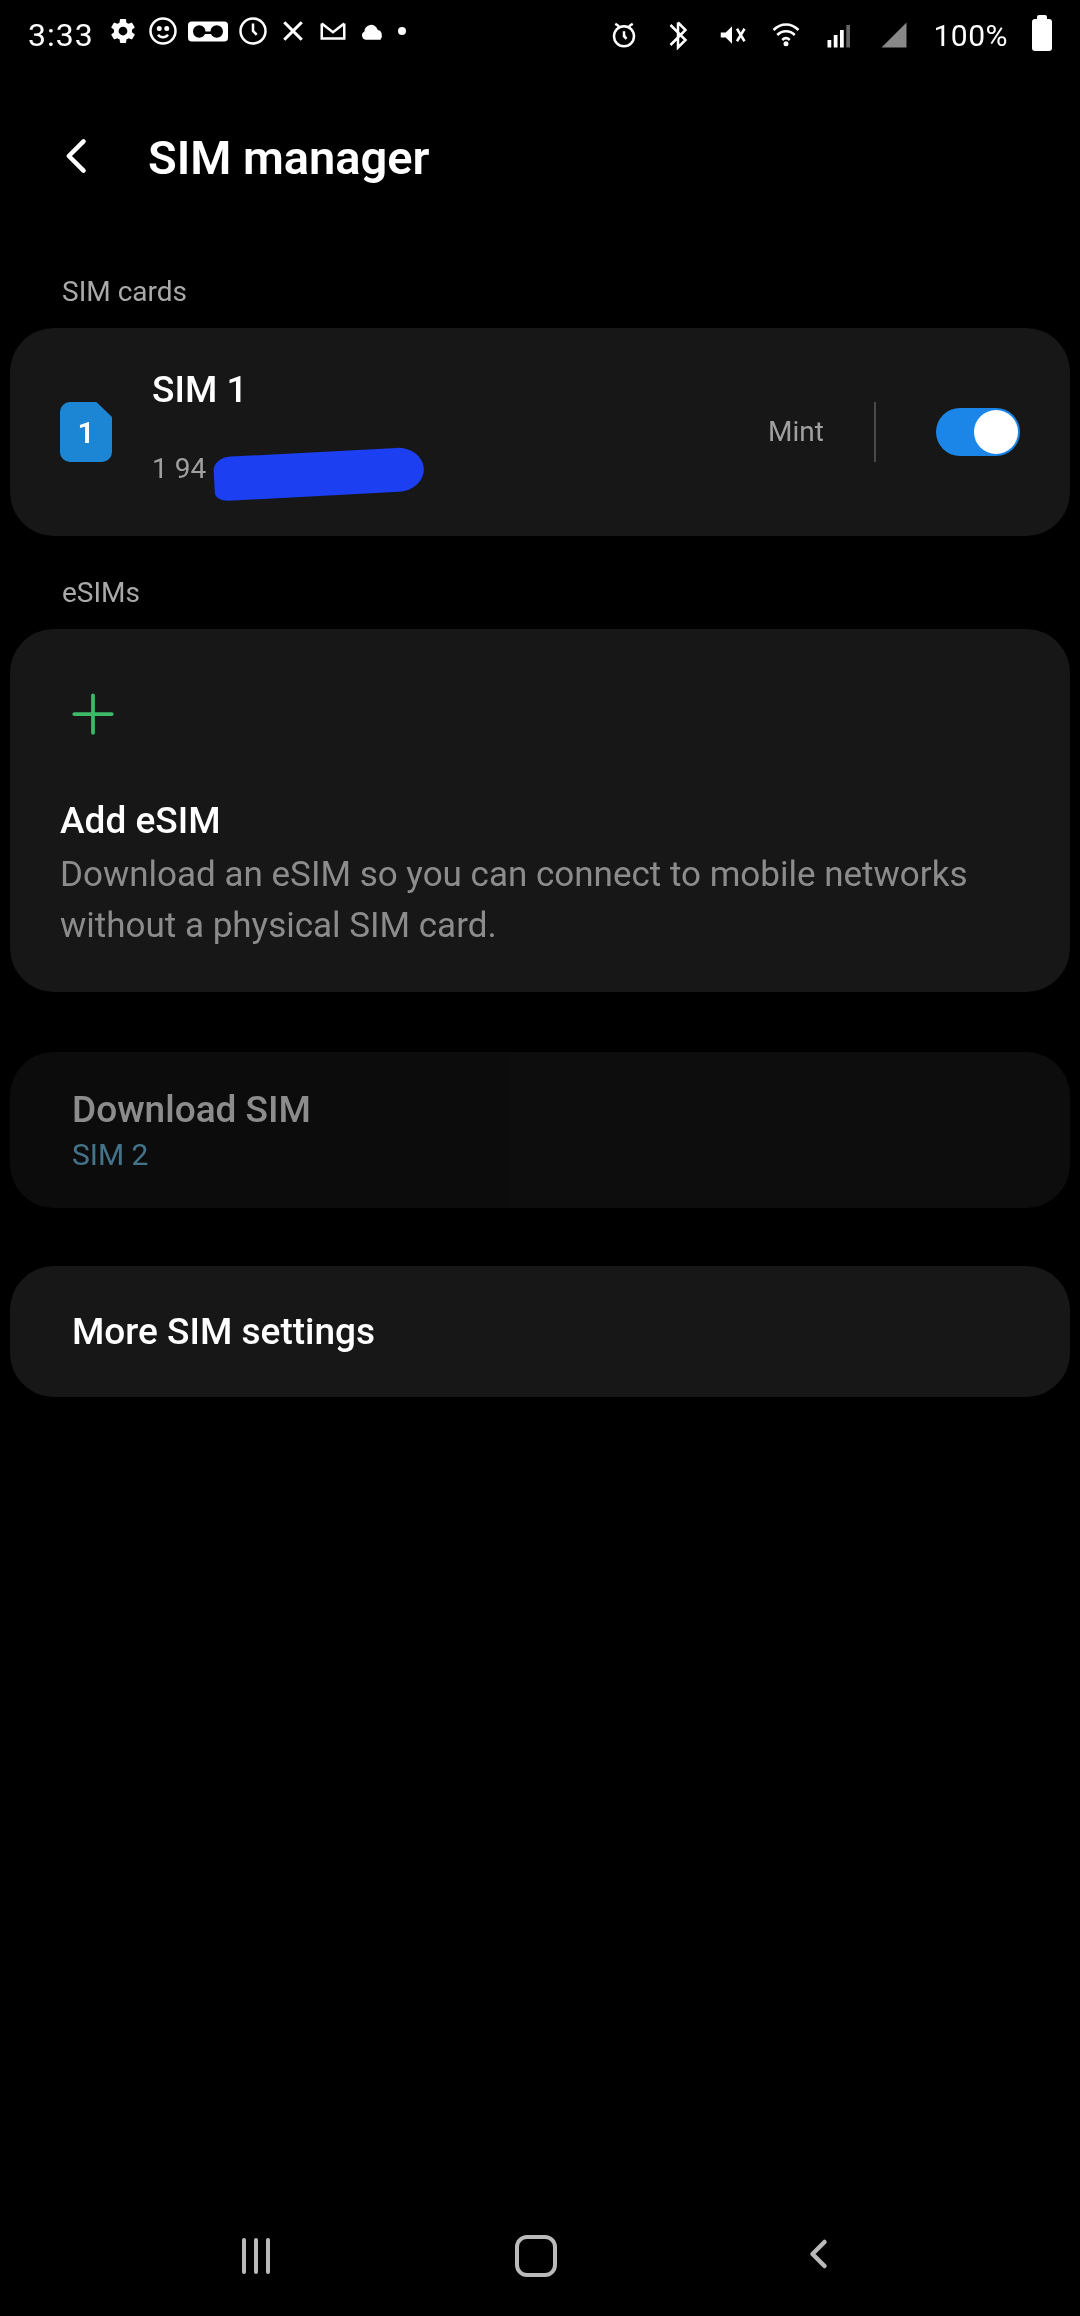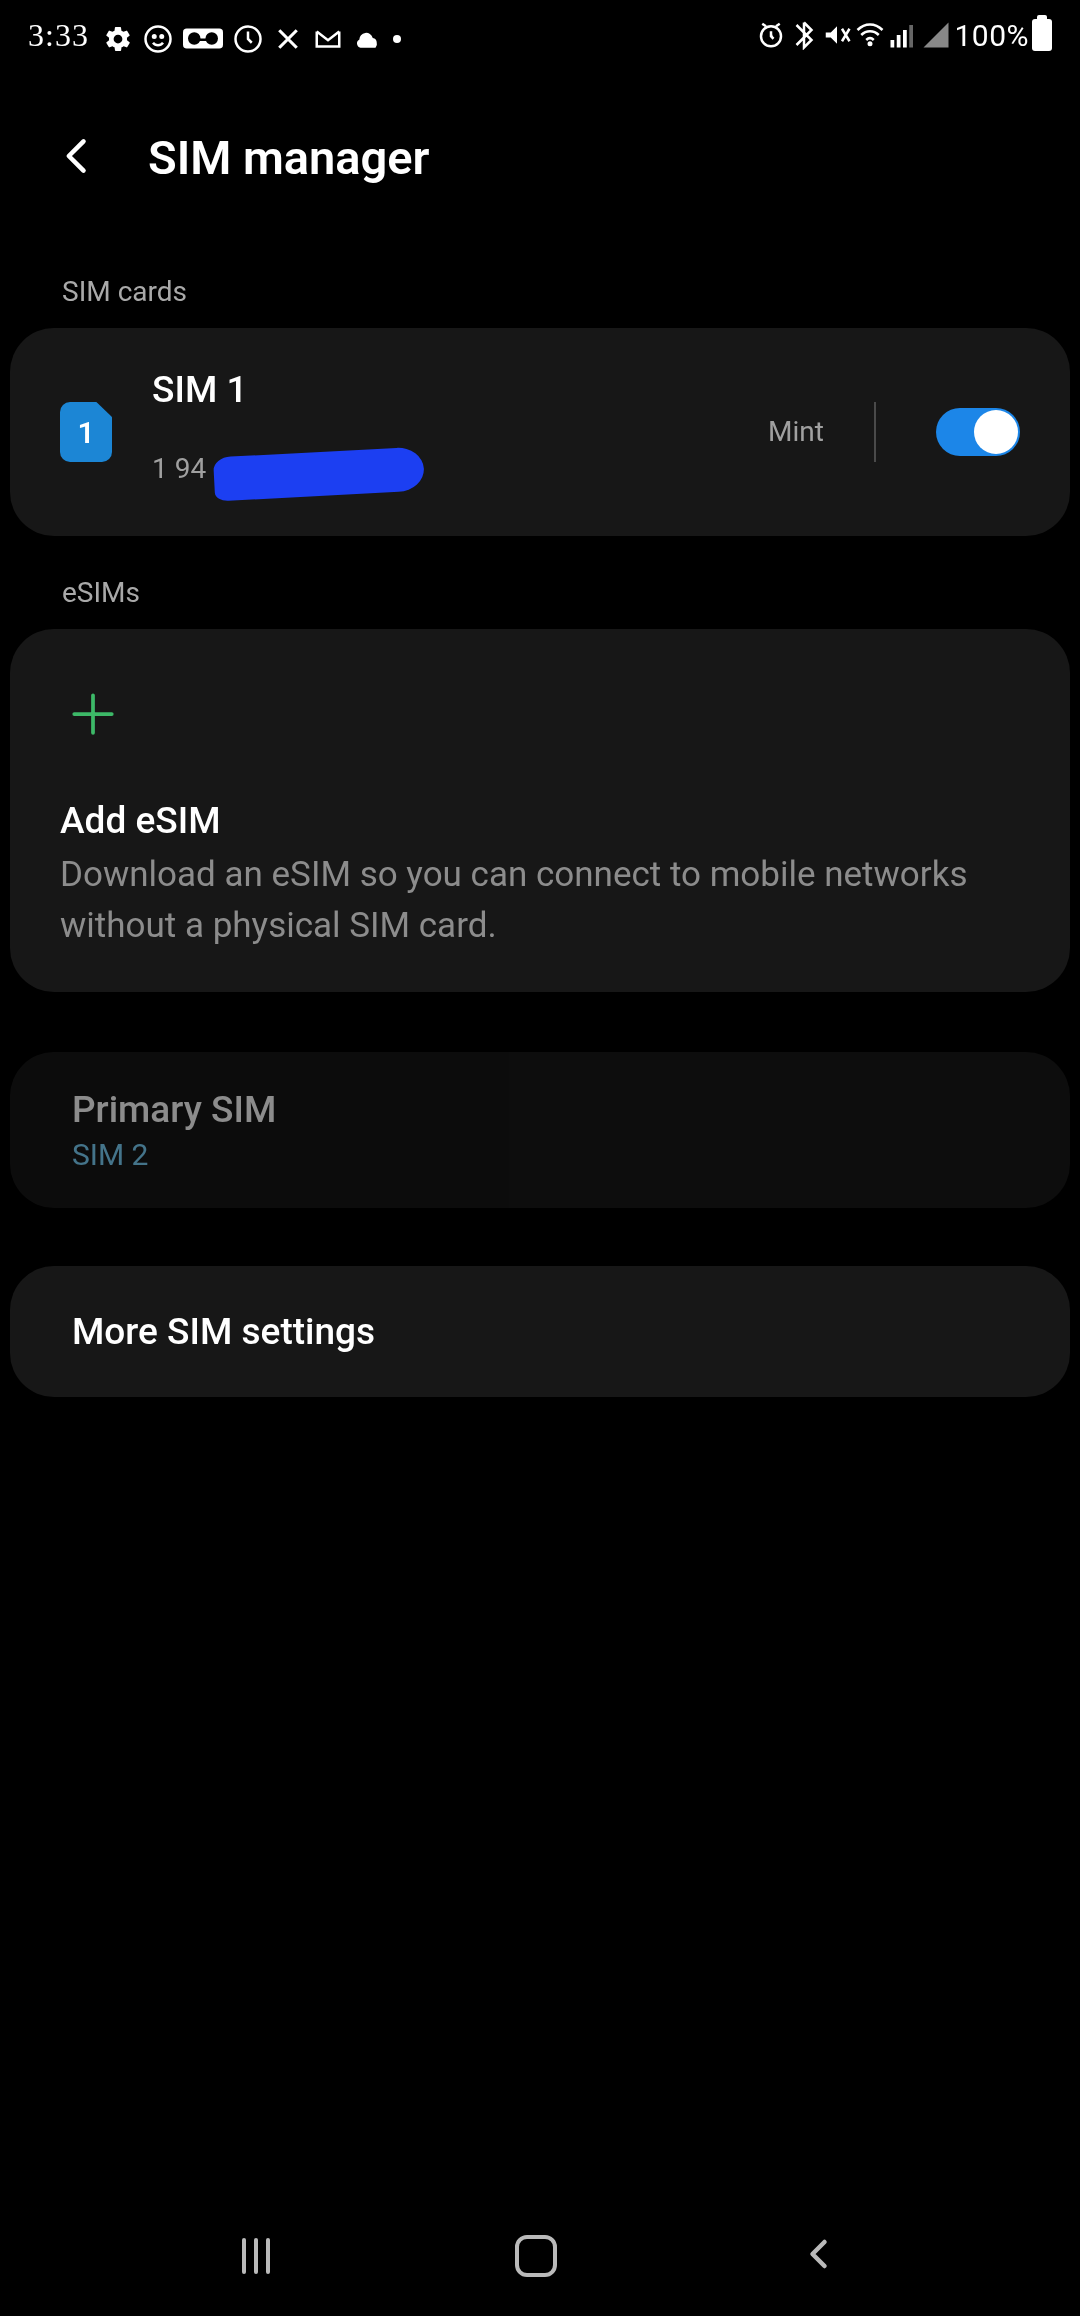--- a/index.html
+++ b/index.html
@@ -19,38 +19,37 @@
     .status-bar {
       display: flex;
       justify-content: space-between;
       align-items: center;
       padding: 14px 28px;
       height: 70px;
       font-size: 30px;
     }
     .status-left {
       display: flex;
-      align-items: flex-end;
+      align-items: flex-start;
       gap: 14px;
-      font-family: Liberation Serif, serif;
     }
     .status-time {
       font-weight: 400;
       font-size: 32px;
       letter-spacing: 1px;
     }
     .status-icons-left {
       display: flex;
       align-items: center;
       gap: 10px;
     }
     .status-right {
       display: flex;
       align-items: center;
-      gap: 3px;
+      gap: 24px;
       font-size: 30px;
     }
     .icon-small {
       width: 30px;
       height: 30px;
       display: inline-flex;
       align-items: center;
       justify-content: center;
     }
     .battery-pct {
@@ -410,21 +409,21 @@
         </svg>
     </span>
     <div class="esim-info">
       <div class="esim-title">Add eSIM</div>
       <div class="esim-desc">Download an eSIM so you can connect to mobile networks without a physical SIM card.</div>
     </div>
   </div>
 </div>
 
 <div class="card primary-card">
-  <div class="primary-title">Primary SIM</div>
+  <div class="primary-title">Download SIM</div>
   <div class="primary-sub">SIM 2</div>
 </div>
 
 <div class="card more-card">
   <div class="more-title">More SIM settings</div>
 </div>
 
 <div class="nav-bar">
   <div class="nav-recents">
     <span></span>

